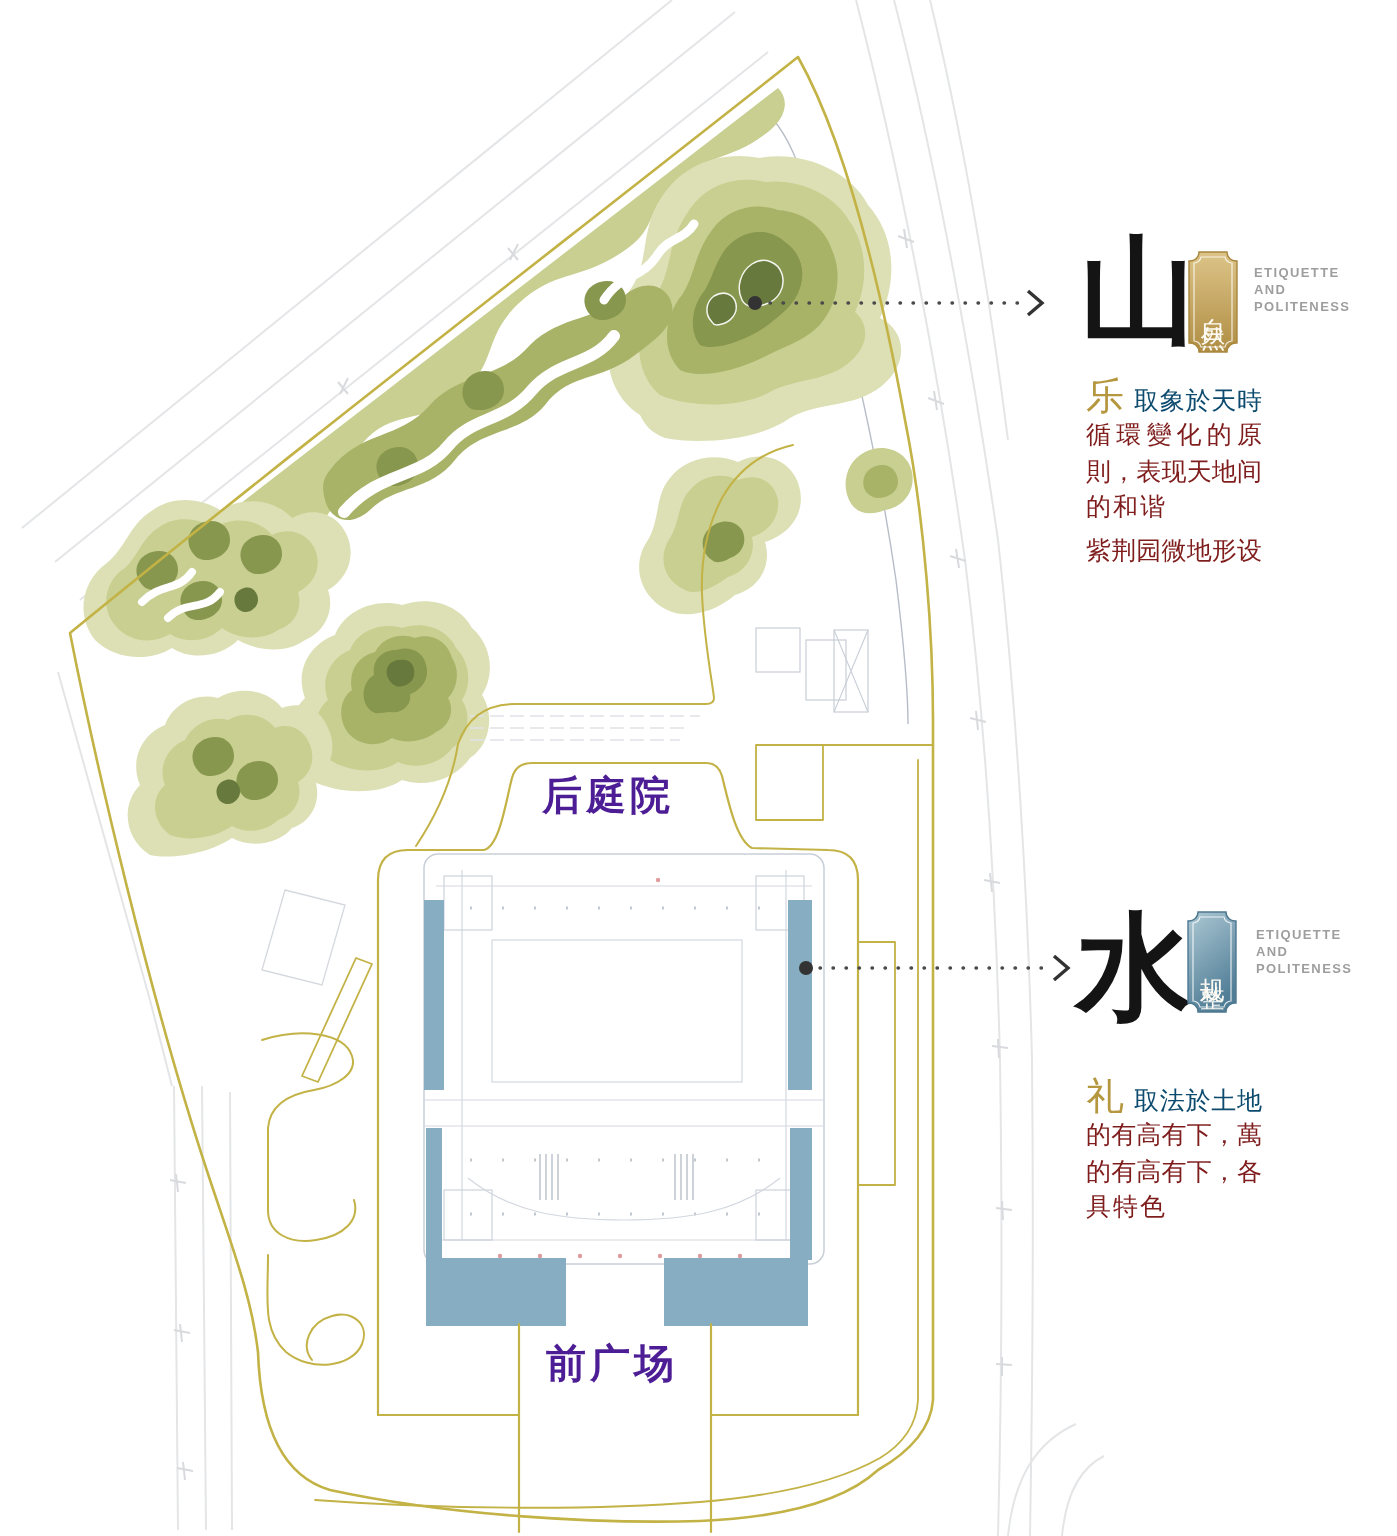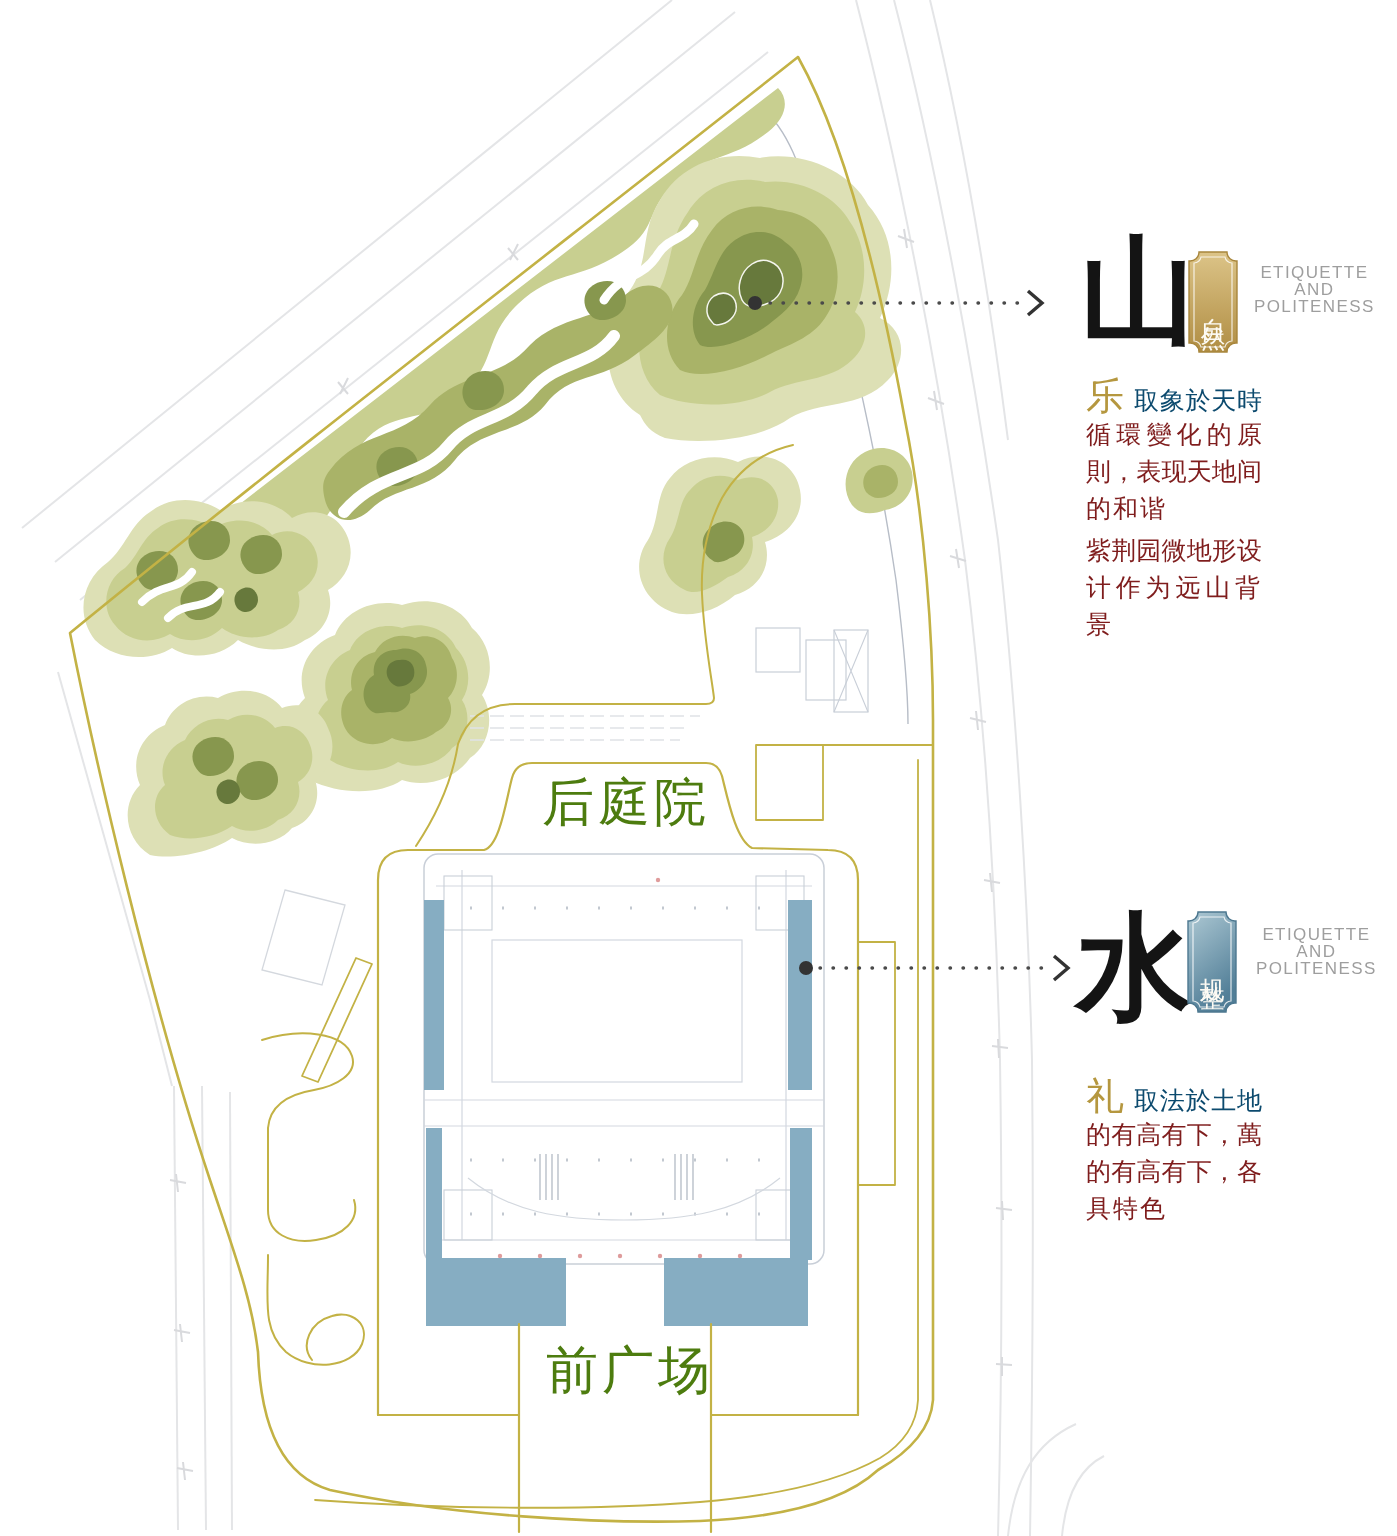--- a/index.html
+++ b/index.html
@@ -1,36 +1,36 @@
 <!DOCTYPE html>
 <html><head>
 <meta charset="utf-8">
 <style>
   html,body{margin:0;padding:0;background:#fff;}
   #stage{position:relative;width:1397px;height:1536px;background:#ffffff;overflow:hidden;
          font-family:"Liberation Sans","DejaVu Sans",sans-serif;}
   #plan-svg{position:absolute;left:0;top:0;}
 
-  .plan-label{position:absolute;font-size:52px;color:#4d7c0f;letter-spacing:4px;font-weight:400;white-space:nowrap;}
+  .plan-label{position:absolute;font-size:40px;color:#4c1d95;letter-spacing:4px;font-weight:700;white-space:nowrap;}
   .glyph{position:absolute;font-family:"Liberation Serif","DejaVu Serif",serif;font-size:116px;line-height:1;
          color:#141414;font-weight:600;white-space:nowrap;}
 
   .seal{position:absolute;width:52px;height:104px;}
   .seal svg{position:absolute;left:0;top:0;}
   .seal-text{position:absolute;inset:0;display:flex;align-items:center;justify-content:center;
              writing-mode:vertical-rl;font-family:"Liberation Serif","DejaVu Serif",serif;
              font-size:25px;letter-spacing:8px;color:#fdfbf4;text-indent:8px;}
 
-  .etiq{position:absolute;white-space:pre-line;font-size:17px;line-height:17px;letter-spacing:1.4px;
-        color:#9e9e9e;font-weight:400;text-align:center;}
+  .etiq{position:absolute;white-space:pre-line;font-size:13px;line-height:17px;letter-spacing:1.4px;
+        color:#9e9e9e;font-weight:700;}
 
   .cn-block{position:absolute;width:176px;}
   .cn-line{width:176px;text-align:justify;text-align-last:justify;font-size:25px;line-height:37px;
            color:#7f1d1d;letter-spacing:0;}
-  .cn-line.last{text-align-last:left;letter-spacing:2px;}
+  .cn-line.last{text-align-last:left;letter-spacing:2px;font-family:Liberation Mono, monospace;}
   .leadline{display:flex;align-items:baseline;height:40px;}
   .leadchar{font-size:38px;color:#b5973f;line-height:40px;margin-right:10px;}
   .leadrest{flex:1;text-align:justify;text-align-last:justify;font-size:25px;color:#0c4a6e;line-height:40px;}
 </style>
 </head>
 <body>
 
 <div id="stage">
 
   <svg id="plan-svg" width="1397" height="1536" viewBox="0 0 1397 1536">
@@ -226,21 +226,20 @@
       <span class="leadchar">乐</span>
       <span class="leadrest">取象於天時</span>
     </div>
     <div class="cn-line">循環變化的原</div>
     <div class="cn-line">則，表现天地间</div>
     <div class="cn-line last">的和谐</div>
   </div>
 
   <div class="cn-block" style="left:1086px;top:532px;">
     <div class="cn-line">紫荆园微地形设</div>
-    <div class="cn-line last">计作为远山背景</div>
   </div>
 
   <div class="glyph" style="left:1076px;top:910px;">水</div>
 
   <div class="seal" style="left:1186px;top:910px;">
     <svg width="52" height="104" viewBox="0 0 52 104">
       <defs>
         <linearGradient id="blueg" x1="0" y1="0" x2="0.4" y2="1">
           <stop offset="0" stop-color="#aec9d4"></stop>
             <stop offset="1" stop-color="#517e97"></stop>

